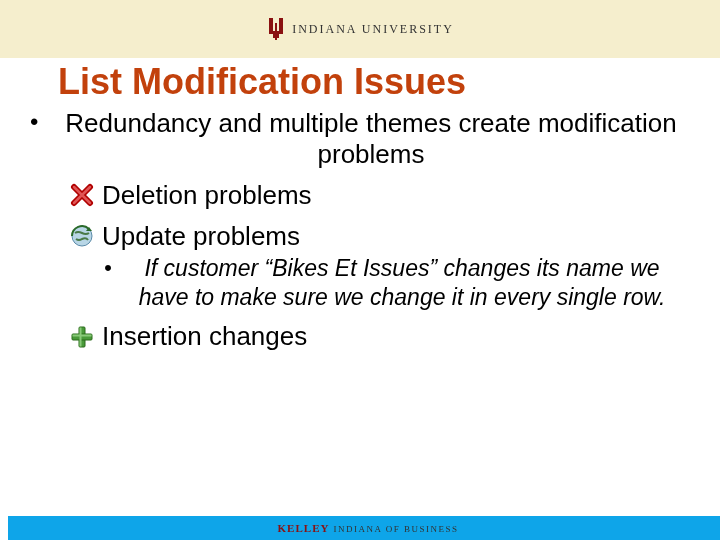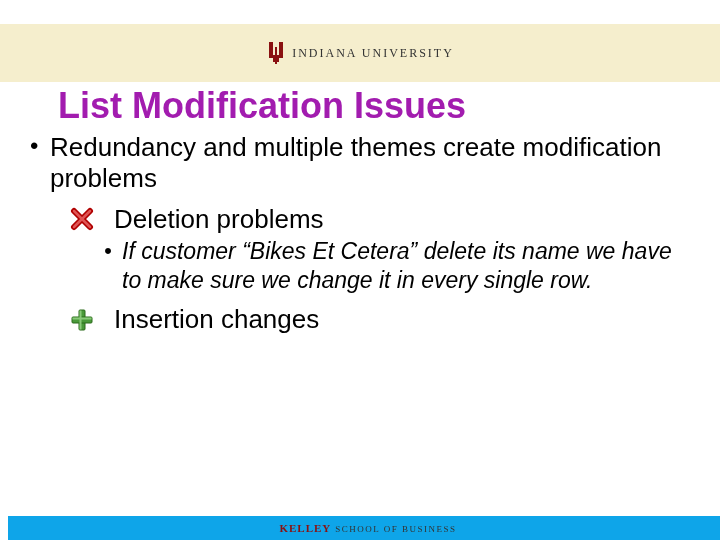--- a/index.html
+++ b/index.html
@@ -12,21 +12,20 @@
     background: #fff;
     position: relative;
   }
   .header-band {
     width: 100%;
     height: 58px;
     background: #f5eecd;
     display: flex;
     align-items: center;
     justify-content: center;
-    margin-top: 24px;
   }
   .iu-logo {
     display: flex;
     align-items: center;
     gap: 6px;
   }
   .iu-trident {
     width: 20px;
     height: 26px;
     display: flex;
@@ -38,26 +37,27 @@
     font-family: Georgia, 'Times New Roman', serif;
     font-size: 12px;
     letter-spacing: 2px;
     text-transform: uppercase;
     color: #333;
   }
   .slide-title {
     font-family: "Comic Sans MS", "Comic Sans", cursive, sans-serif;
     font-weight: 700;
     font-size: 36px;
-    color: #a21caf;
+    color: #c2410c;
     margin: 4px 0 6px 58px;
     line-height: 1.1;
   }
   .content {
     padding: 0 28px 0 28px;
+    text-align: center;
   }
   ul.level1 {
     list-style: none;
     margin: 0;
     padding: 0;
   }
   ul.level1 > li {
     position: relative;
     padding-left: 22px;
     font-size: 26px;
@@ -67,21 +67,21 @@
   ul.level1 > li::before {
     content: "•";
     position: absolute;
     left: 2px;
     top: 0;
     font-size: 24px;
   }
   .icon-line {
     display: flex;
     align-items: center;
-    gap: 18px;
+    gap: 6px;
     margin-left: 40px;
     margin-top: 10px;
     margin-bottom: 2px;
   }
   .icon-line .label {
     font-size: 26px;
   }
   .icon {
     width: 28px;
     height: 26px;
@@ -162,35 +162,47 @@
   <div class="icon-line">
     <span class="icon">
       <svg viewBox="0 0 24 24" width="24" height="24">
         <path d="M4 4 L20 20 M20 4 L4 20" stroke="#b00000" stroke-width="6" stroke-linecap="round"></path>
         <path d="M4 4 L20 20 M20 4 L4 20" stroke="#e05555" stroke-width="2.5" stroke-linecap="round"></path>
       </svg>
     </span>
     <span class="label">Deletion problems</span>
   </div>
 
+  <div class="icon-line">
+    <span class="icon">
+      <svg viewBox="0 0 26 26" width="26" height="26">
+        <circle cx="13" cy="13" r="10" fill="#b8d6e6" stroke="#5a8aa8" stroke-width="1"></circle>
+        <path d="M6 10 q3 -2 7 0 q4 2 7 0" stroke="#4a7a48" stroke-width="2" fill="none"></path>
+        <path d="M7 16 q3 2 6 0 q4 -2 6 1" stroke="#4a7a48" stroke-width="2" fill="none"></path>
+        <path d="M3 13 a10 10 0 0 1 17 -7" stroke="#2a6a2a" stroke-width="2" fill="none"></path>
+        <polygon points="20,4 23,8 17,8" fill="#2a6a2a"></polygon>
+      </svg>
+    </span>
+    <span class="label">Update problems</span>
+  </div>
   <ul class="level3">
-    <li>If customer “Bikes Et Cetera” delete its name we have to make sure we change it in every single row.</li>
+    <li>If customer “Bikes Et Issues” changes its name we have to make sure we change it in every single row.</li>
   </ul>
 
   <div class="icon-line">
     <span class="icon">
       <svg viewBox="0 0 24 24" width="24" height="24">
         <rect x="9" y="2" width="6" height="20" rx="1" fill="#4a9a3a" stroke="#2a6a1a" stroke-width="1"></rect>
         <rect x="2" y="9" width="20" height="6" rx="1" fill="#4a9a3a" stroke="#2a6a1a" stroke-width="1"></rect>
         <rect x="9.5" y="2.5" width="2" height="19" fill="#8aca7a"></rect>
         <rect x="2.5" y="9.5" width="19" height="2" fill="#8aca7a"></rect>
       </svg>
     </span>
     <span class="label">Insertion changes</span>
   </div>
 </div>
 
 <div class="footer-band">
   <div class="kelley-logo">
     <span class="kelley-word">KELLEY</span>
-    <span class="kelley-rest">SCHOOL OF BUSINESS</span>
+    <span class="kelley-rest">INDIANA OF BUSINESS</span>
   </div>
 </div>
 
 </body></html>

